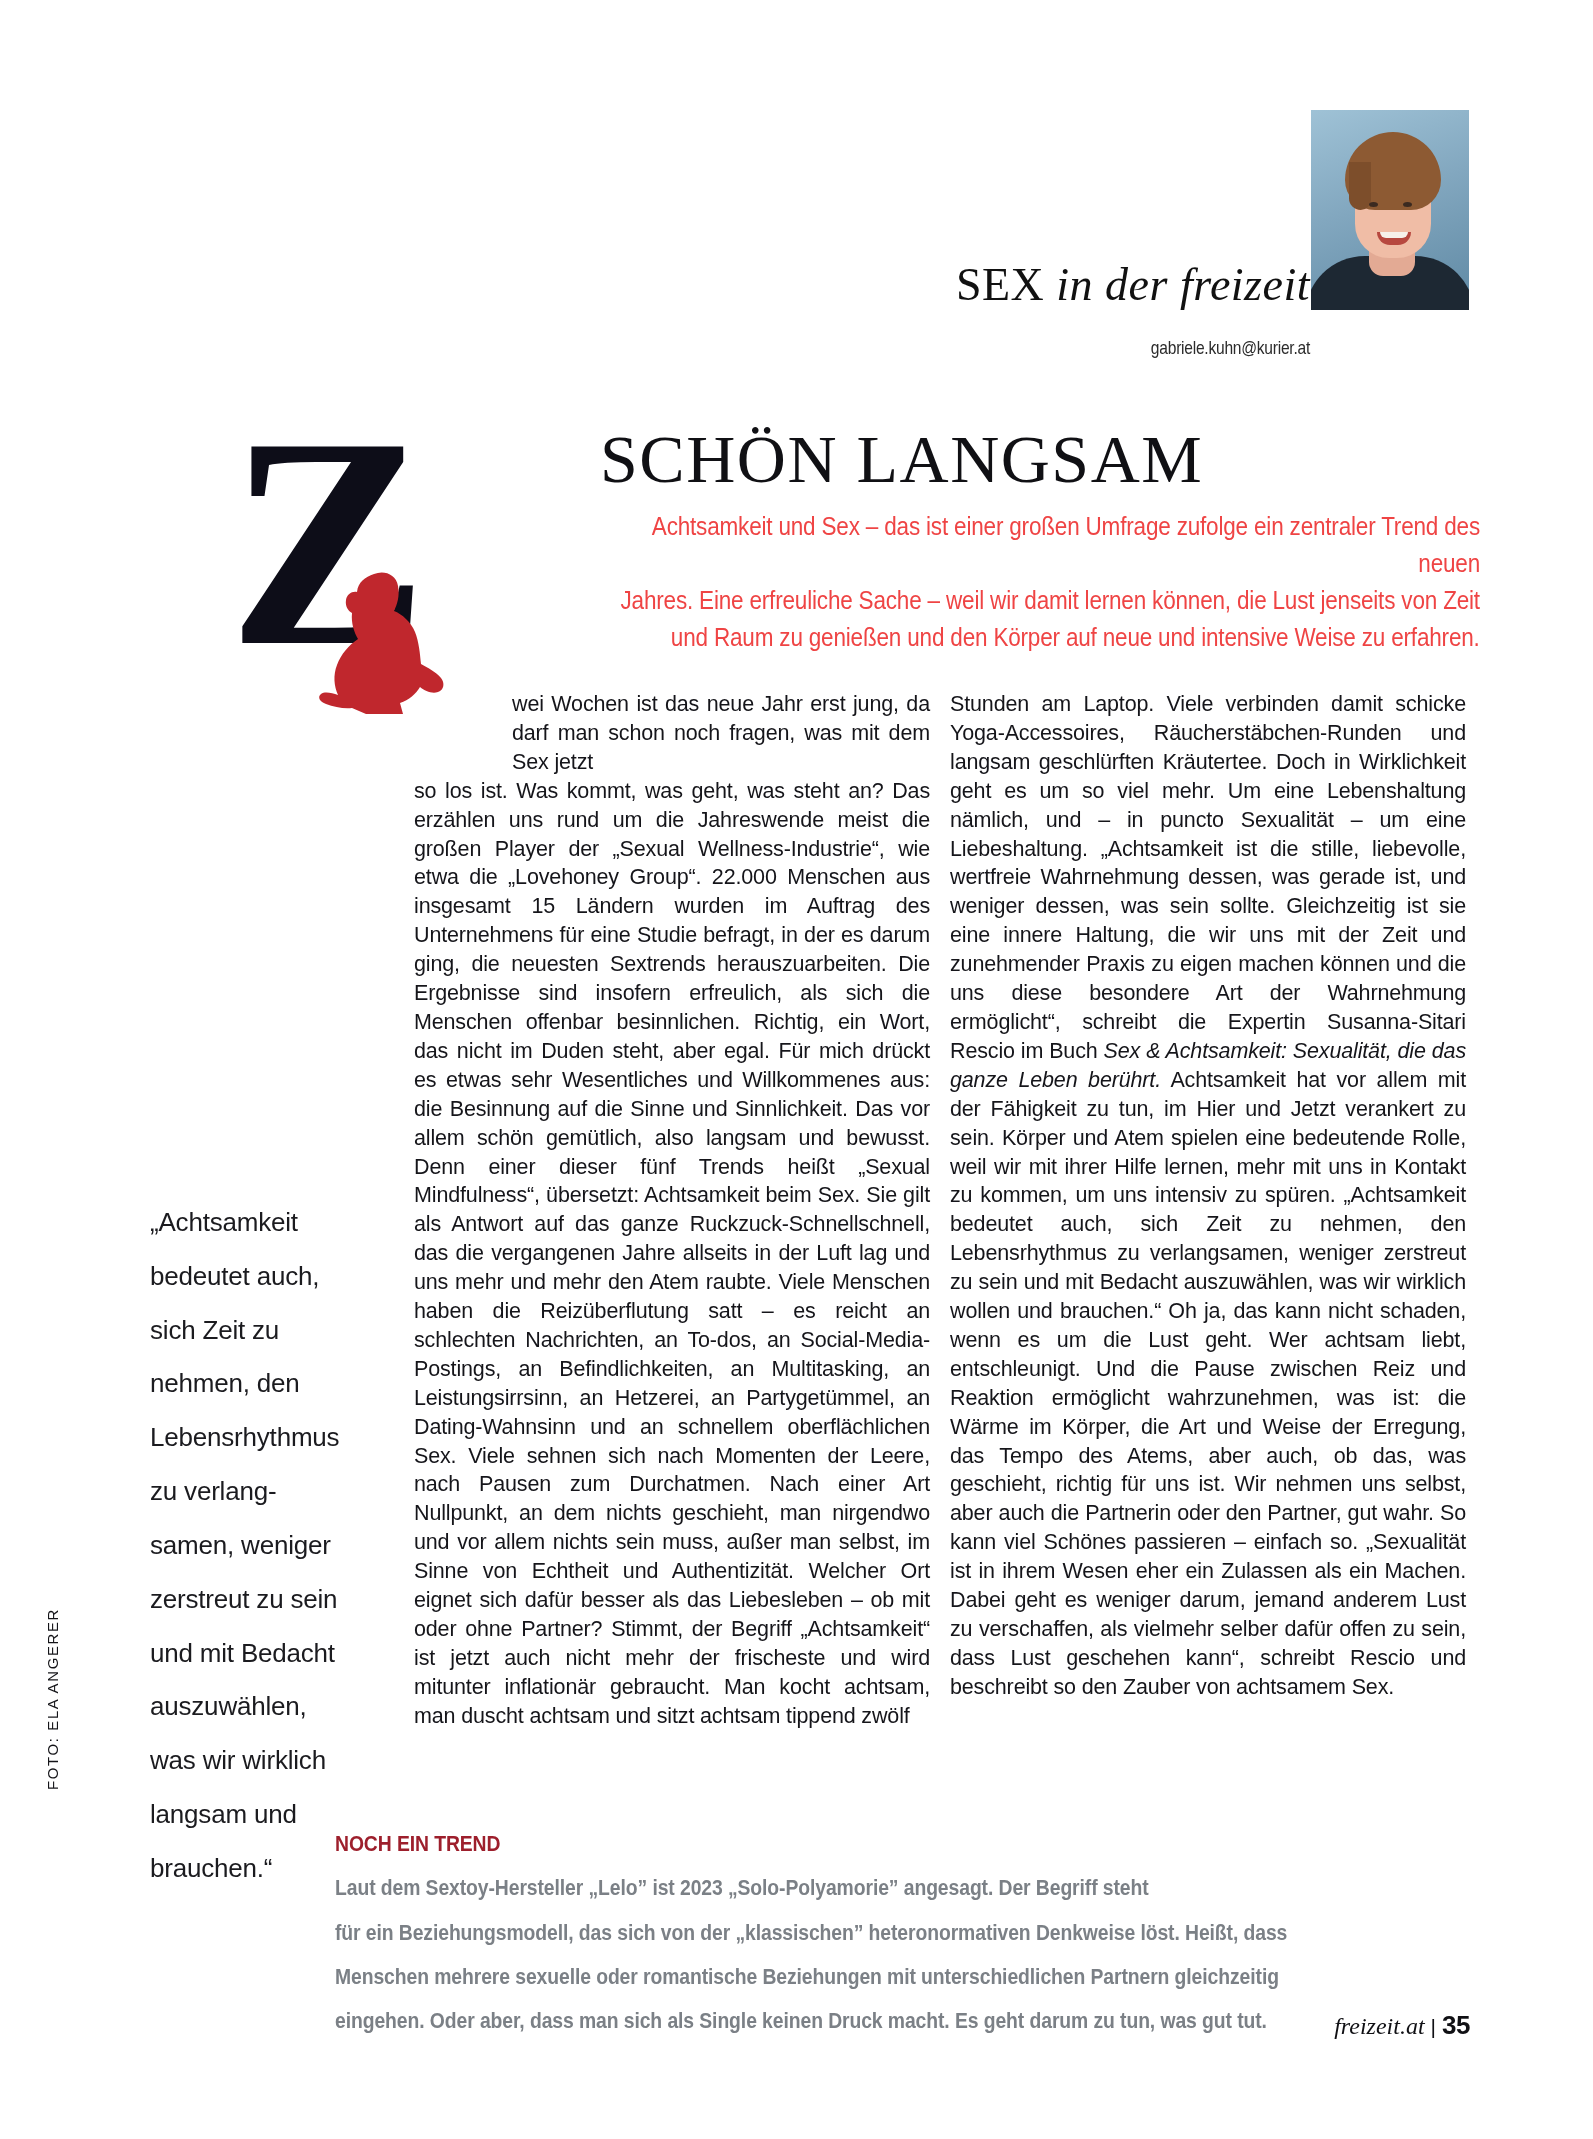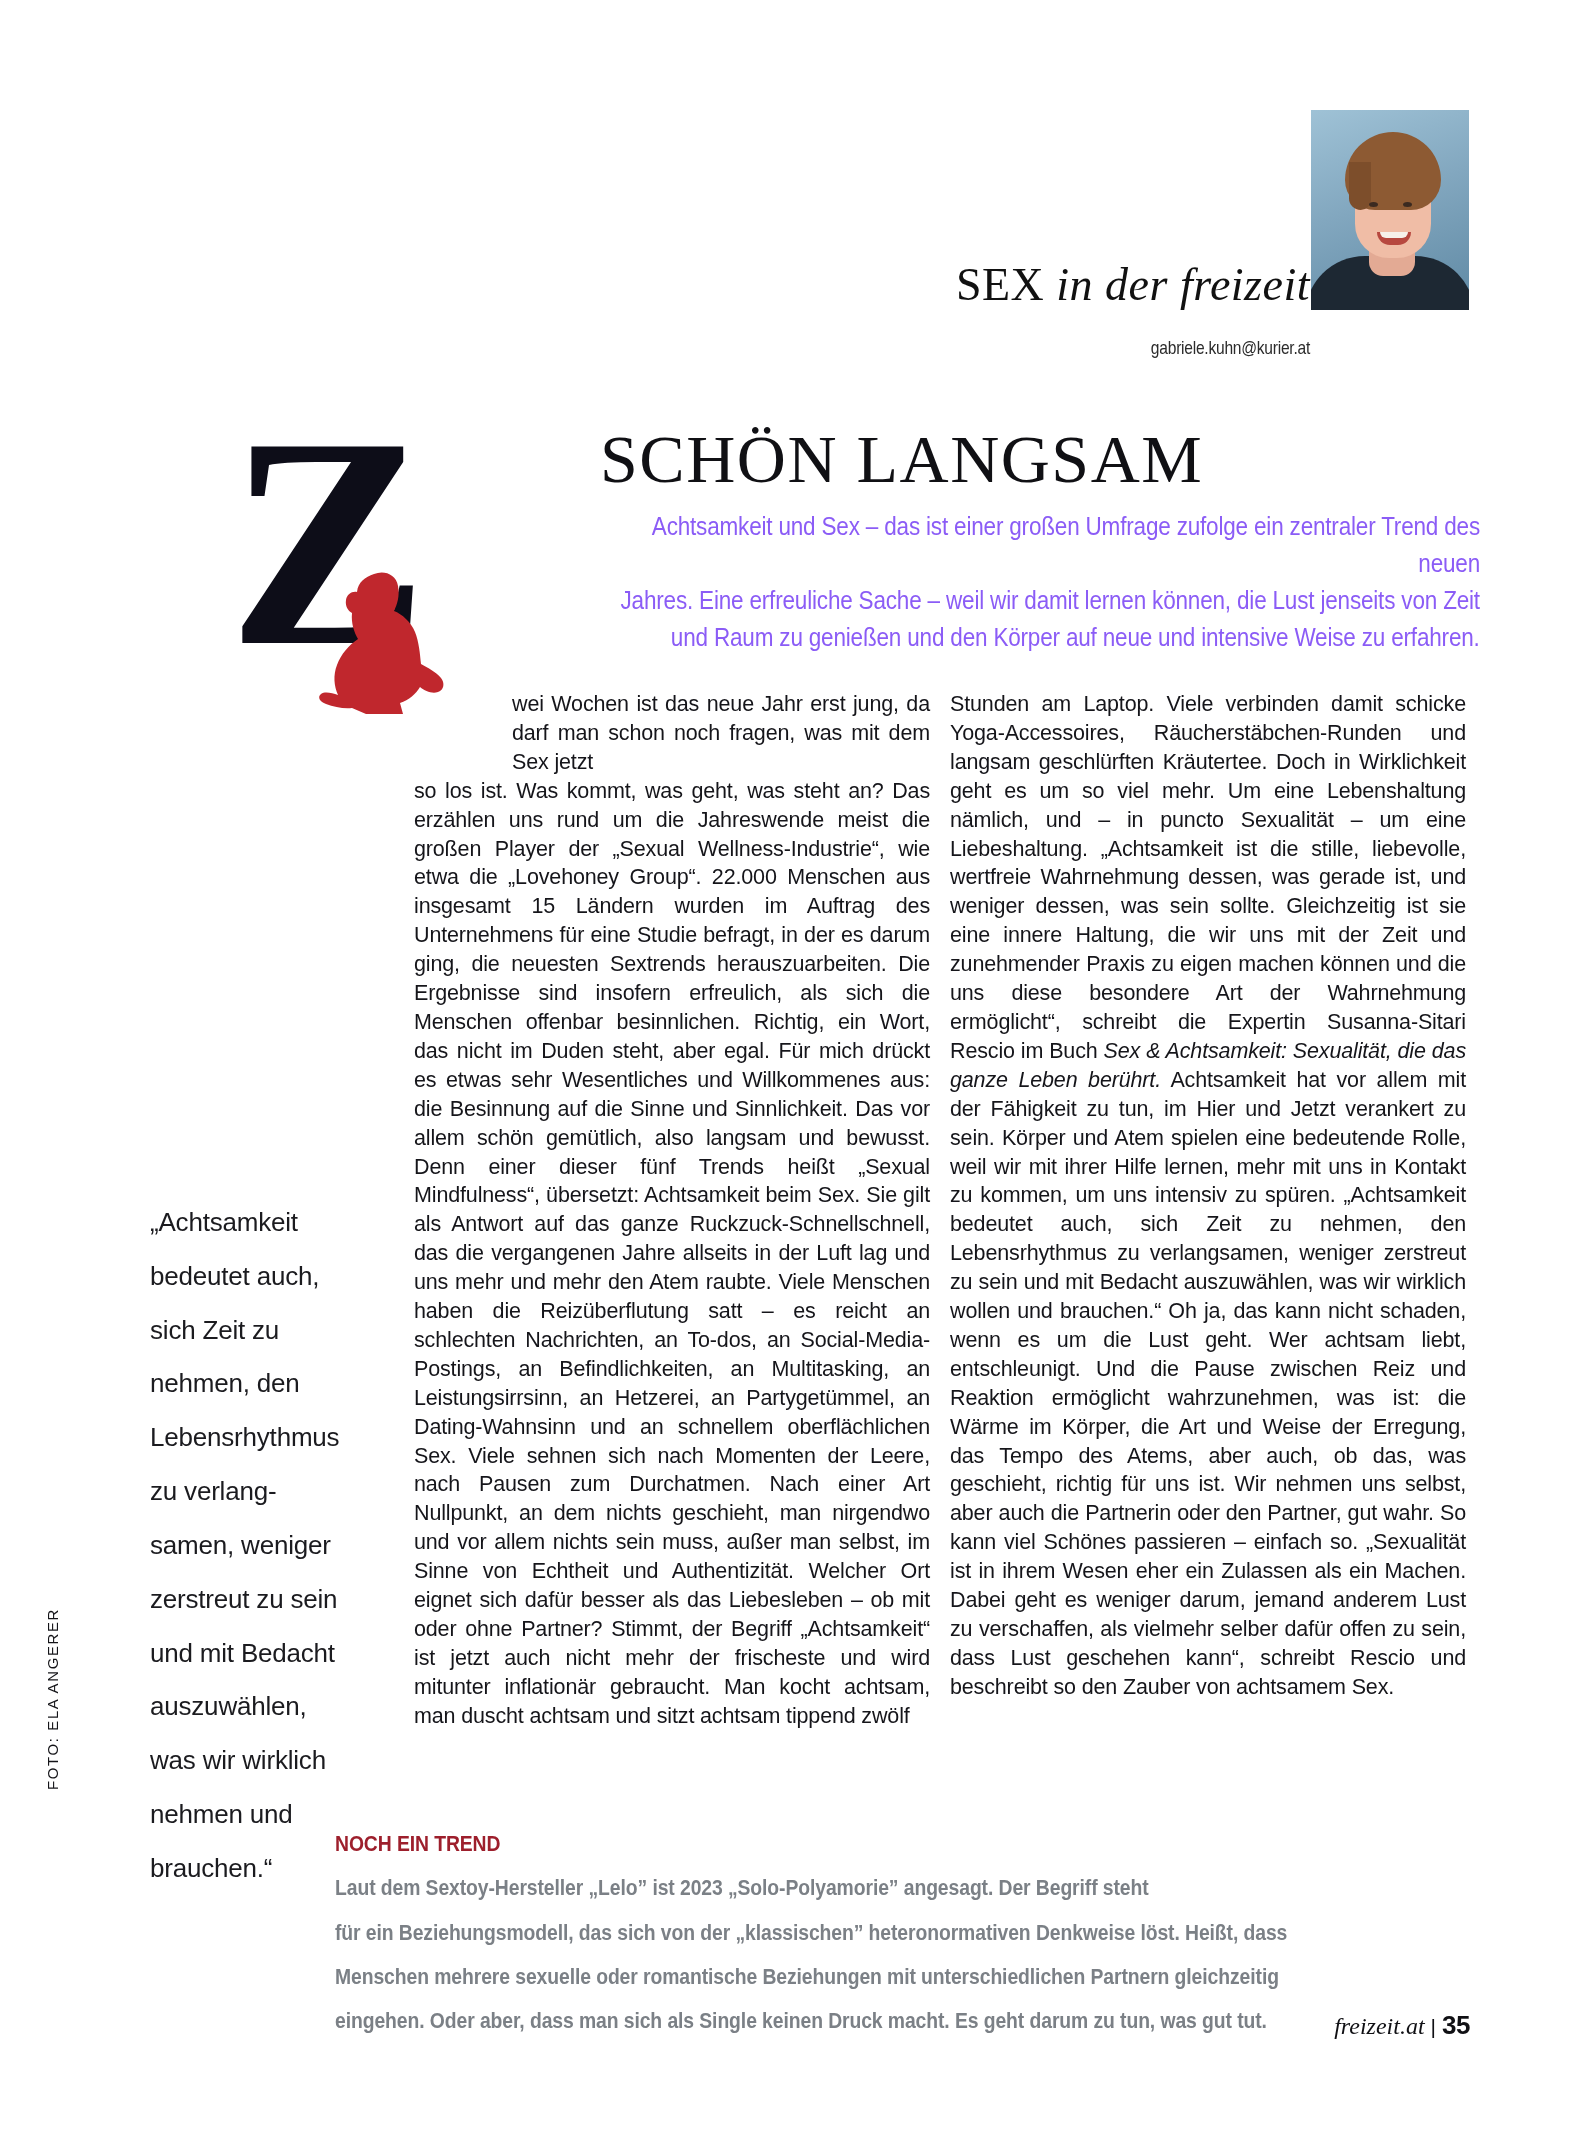--- a/index.html
+++ b/index.html
@@ -68,21 +68,21 @@
   }
 
   
   .headline{
     position:absolute;left:600px;top:425px;width:880px;text-align:left;
     font-family:"Liberation Serif",serif;font-weight:400;
     font-size:68px;line-height:1;letter-spacing:1.5px;color:#101014;
   }
   .standfirst{
     position:absolute;left:520px;top:508px;width:960px;
-    text-align:right;font-size:25px;line-height:1.48;color:#8b5cf6;
+    text-align:right;font-size:25px;line-height:1.48;color:#ef4444;
     letter-spacing:-.2px;
   }
   .standfirst span{display:inline-block;transform:scaleX(.9);transform-origin:100% 50%;}
 
   
   .dropcap{
     position:absolute;left:228px;top:418px;width:200px;height:300px;
   }
   .dropcap .zglyph{
     position:absolute;left:0;top:-26px;
@@ -187,21 +187,21 @@
     <span>bedeutet auch,</span><br>
     <span>sich Zeit zu</span><br>
     <span>nehmen, den</span><br>
     <span>Lebensrhythmus</span><br>
     <span>zu verlang-</span><br>
     <span>samen, weniger</span><br>
     <span>zerstreut zu sein</span><br>
     <span>und mit Bedacht</span><br>
     <span>auszuwählen,</span><br>
     <span>was wir wirklich</span><br>
-    <span>nehmen und</span><br>
+    <span>langsam und</span><br>
     <span>brauchen.“</span>
   </div>
 
   <div class="col mid">
     <p><span class="firstline">wei Wochen ist das neue Jahr erst jung, da darf man schon noch fragen, was mit dem Sex jetzt</span><span>so los ist. Was kommt, was geht, was steht an? Das erzählen uns rund um die Jahreswende meist die großen Player der „Sexual Wellness-Industrie“, wie etwa die „Lovehoney Group“. 22.000 Menschen aus insgesamt 15 Ländern wurden im Auftrag des Unternehmens für eine Studie befragt, in der es darum ging, die neuesten Sextrends herauszuarbeiten. Die Ergebnisse sind insofern erfreulich, als sich die Menschen offenbar besinnlichen. Richtig, ein Wort, das nicht im Duden steht, aber egal. Für mich drückt es etwas sehr Wesentliches und Willkommenes aus: die Besinnung auf die Sinne und Sinnlichkeit. Das vor allem schön gemütlich, also langsam und bewusst. Denn einer dieser fünf Trends heißt „Sexual Mindfulness“, übersetzt: Achtsamkeit beim Sex. Sie gilt als Antwort auf das ganze Ruckzuck-Schnellschnell, das die vergangenen Jahre allseits in der Luft lag und uns mehr und mehr den Atem raubte. Viele Menschen haben die Reizüberflutung satt – es reicht an schlechten Nachrichten, an To-dos, an Social-Media-Postings, an Befindlichkeiten, an Multitasking, an Leistungsirrsinn, an Hetzerei, an Partygetümmel, an Dating-Wahnsinn und an schnellem oberflächlichen Sex. Viele sehnen sich nach Momenten der Leere, nach Pausen zum Durchatmen. Nach einer Art Nullpunkt, an dem nichts geschieht, man nirgendwo und vor allem nichts sein muss, außer man selbst, im Sinne von Echtheit und Authentizität. Welcher Ort eignet sich dafür besser als das Liebesleben – ob mit oder ohne Partner? Stimmt, der Begriff „Achtsamkeit“ ist jetzt auch nicht mehr der frischeste und wird mitunter inflationär gebraucht. Man kocht achtsam, man duscht achtsam und sitzt achtsam tippend zwölf</span></p>
   </div>
 
   <div class="col right">
     <p><span>Stunden am Laptop. Viele verbinden damit schicke Yoga-Accessoires, Räucherstäbchen-Runden und langsam geschlürften Kräutertee. Doch in Wirklichkeit geht es um so viel mehr. Um eine Lebenshaltung nämlich, und – in puncto Sexualität – um eine Liebeshaltung. „Achtsamkeit ist die stille, liebevolle, wertfreie Wahrnehmung dessen, was gerade ist, und weniger dessen, was sein sollte. Gleichzeitig ist sie eine innere Haltung, die wir uns mit der Zeit und zunehmender Praxis zu eigen machen können und die uns diese besondere Art der Wahrnehmung ermöglicht“, schreibt die Expertin Susanna-Sitari Rescio im Buch </span><i>Sex &amp; Achtsamkeit: Sexualität, die das ganze Leben berührt.</i><span> Achtsamkeit hat vor allem mit der Fähigkeit zu tun, im Hier und Jetzt verankert zu sein. Körper und Atem spielen eine bedeutende Rolle, weil wir mit ihrer Hilfe lernen, mehr mit uns in Kontakt zu kommen, um uns intensiv zu spüren. „Achtsamkeit bedeutet auch, sich Zeit zu nehmen, den Lebensrhythmus zu verlangsamen, weniger zerstreut zu sein und mit Bedacht auszuwählen, was wir wirklich wollen und brauchen.“ Oh ja, das kann nicht schaden, wenn es um die Lust geht. Wer achtsam liebt, entschleunigt. Und die Pause zwischen Reiz und Reaktion ermöglicht wahrzunehmen, was ist: die Wärme im Körper, die Art und Weise der Erregung, das Tempo des Atems, aber auch, ob das, was geschieht, richtig für uns ist. Wir nehmen uns selbst, aber auch die Partnerin oder den Partner, gut wahr. So kann viel Schönes passieren – einfach so. „Sexualität ist in ihrem Wesen eher ein Zulassen als ein Machen. Dabei geht es weniger darum, jemand anderem Lust zu verschaffen, als vielmehr selber dafür offen zu sein, dass Lust geschehen kann“, schreibt Rescio und beschreibt so den Zauber von achtsamem Sex.</span></p>
   </div>

